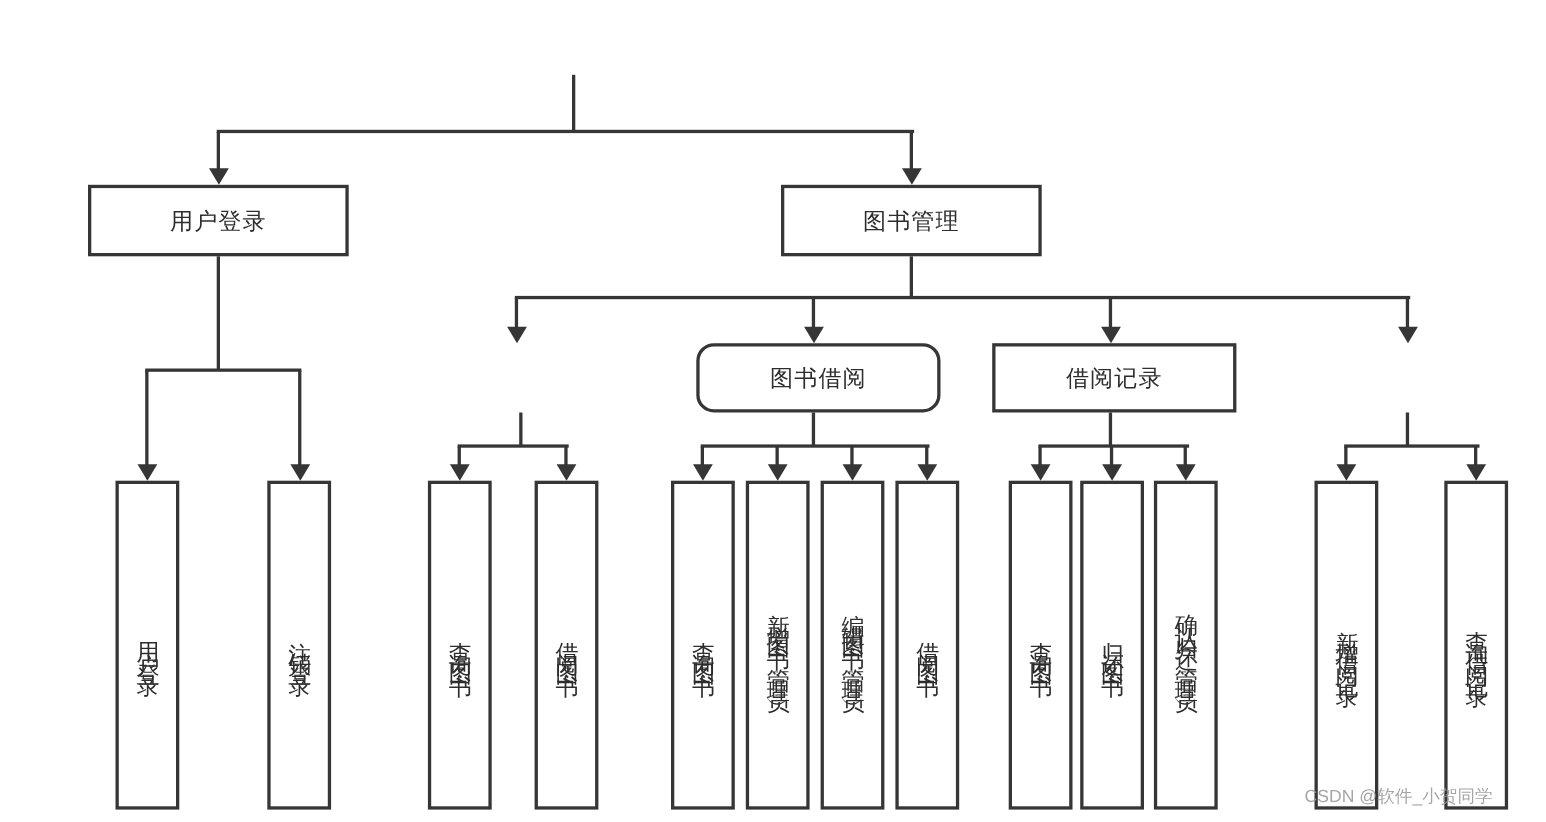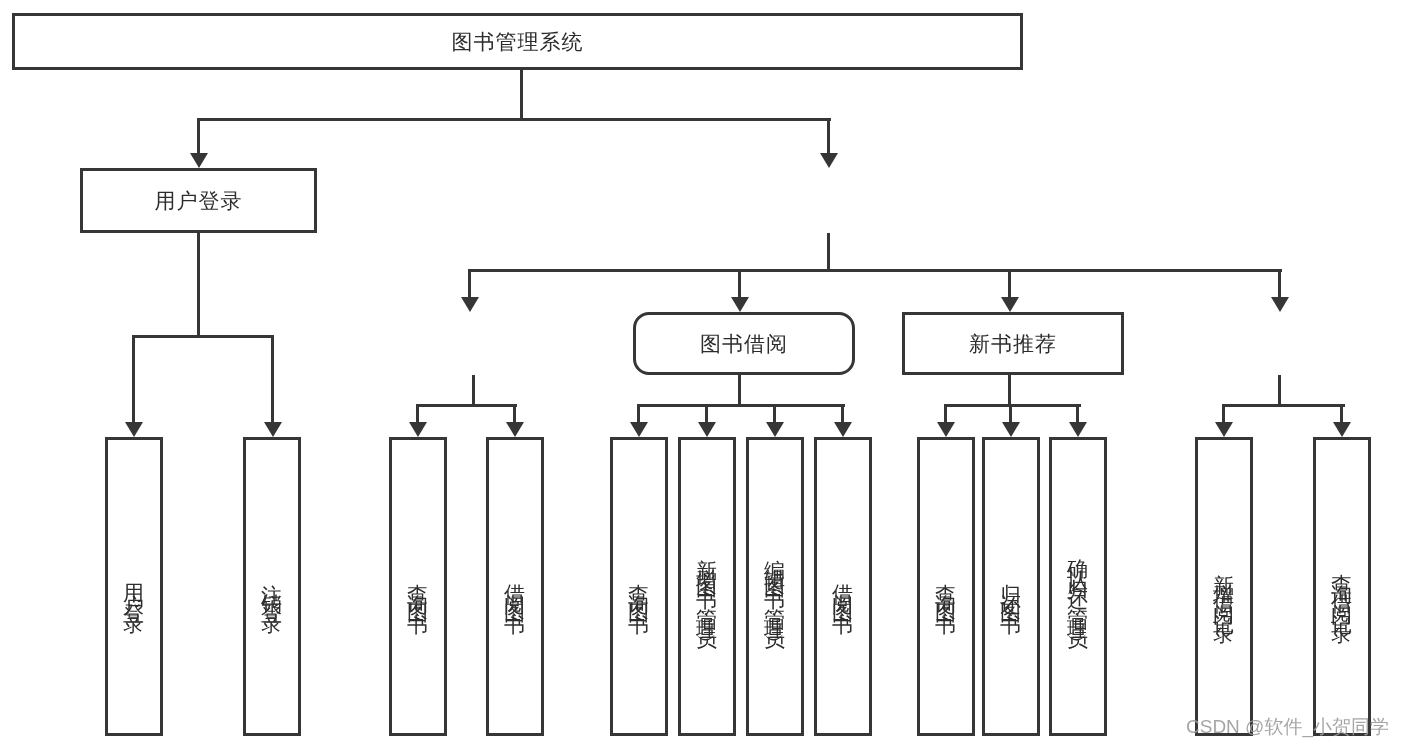--- a/index.html
+++ b/index.html
@@ -42,45 +42,45 @@
   .arr{
     position:absolute;
     width:0;height:0;
     border-left:9px solid transparent;
     border-right:9px solid transparent;
     border-top:15px solid var(--ink);
   }
   .watermark{
     position:absolute;
     left:1186px;top:714px;
-    font-size:19px;
+    font-size:16px;
     color:#9c9c9c;
     opacity:.9;
     white-space:nowrap;
     z-index:5;
   }
 </style>
 </head>
 <body>
 
 <div class="stage">
 
-  <div class="box" style="left:12px;top:13px;width:1011px;height:57px;">
-    <span class="hlabel">图书管理系统</span>
-  </div>
 
   <div class="ln" style="left:520px;top:68px;width:3px;height:52px;"></div>
   <div class="ln" style="left:197px;top:118px;width:634px;height:3px;"></div>
   <div class="ln" style="left:197px;top:120px;width:3px;height:34px;"></div>
   <div class="arr" style="left:190px;top:153px;"></div>
   <div class="ln" style="left:827px;top:120px;width:3px;height:34px;"></div>
   <div class="arr" style="left:820px;top:153px;"></div>
 
   <div class="box" style="left:80px;top:168px;width:237px;height:65px;">
     <span class="hlabel">用户登录</span>
+  </div>
+  <div class="box" style="left:710px;top:168px;width:237px;height:65px;">
+    <span class="hlabel">图书管理</span>
   </div>
 
   <div class="ln" style="left:197px;top:233px;width:3px;height:104px;"></div>
   <div class="ln" style="left:132px;top:335px;width:142px;height:3px;"></div>
   <div class="ln" style="left:132px;top:337px;width:3px;height:86px;"></div>
   <div class="arr" style="left:125px;top:422px;"></div>
   <div class="ln" style="left:271px;top:337px;width:3px;height:86px;"></div>
   <div class="arr" style="left:264px;top:422px;"></div>
 
   <div class="ln" style="left:827px;top:233px;width:3px;height:38px;"></div>
@@ -91,21 +91,21 @@
   <div class="arr" style="left:731px;top:297px;"></div>
   <div class="ln" style="left:1008px;top:271px;width:3px;height:28px;"></div>
   <div class="arr" style="left:1001px;top:297px;"></div>
   <div class="ln" style="left:1278px;top:271px;width:3px;height:28px;"></div>
   <div class="arr" style="left:1271px;top:297px;"></div>
 
   <div class="box" style="left:633px;top:312px;width:222px;height:63px;border-radius:16px;">
     <span class="hlabel">图书借阅</span>
   </div>
   <div class="box" style="left:902px;top:312px;width:222px;height:63px;">
-    <span class="hlabel">新书推荐</span>
+    <span class="hlabel">借阅记录</span>
   </div>
 
   <div class="ln" style="left:472px;top:375px;width:3px;height:31px;"></div>
   <div class="ln" style="left:416px;top:404px;width:101px;height:3px;"></div>
   <div class="ln" style="left:416px;top:406px;width:3px;height:17px;"></div>
   <div class="arr" style="left:409px;top:422px;"></div>
   <div class="ln" style="left:513px;top:406px;width:3px;height:17px;"></div>
   <div class="arr" style="left:506px;top:422px;"></div>
 
   <div class="ln" style="left:738px;top:375px;width:3px;height:31px;"></div>

